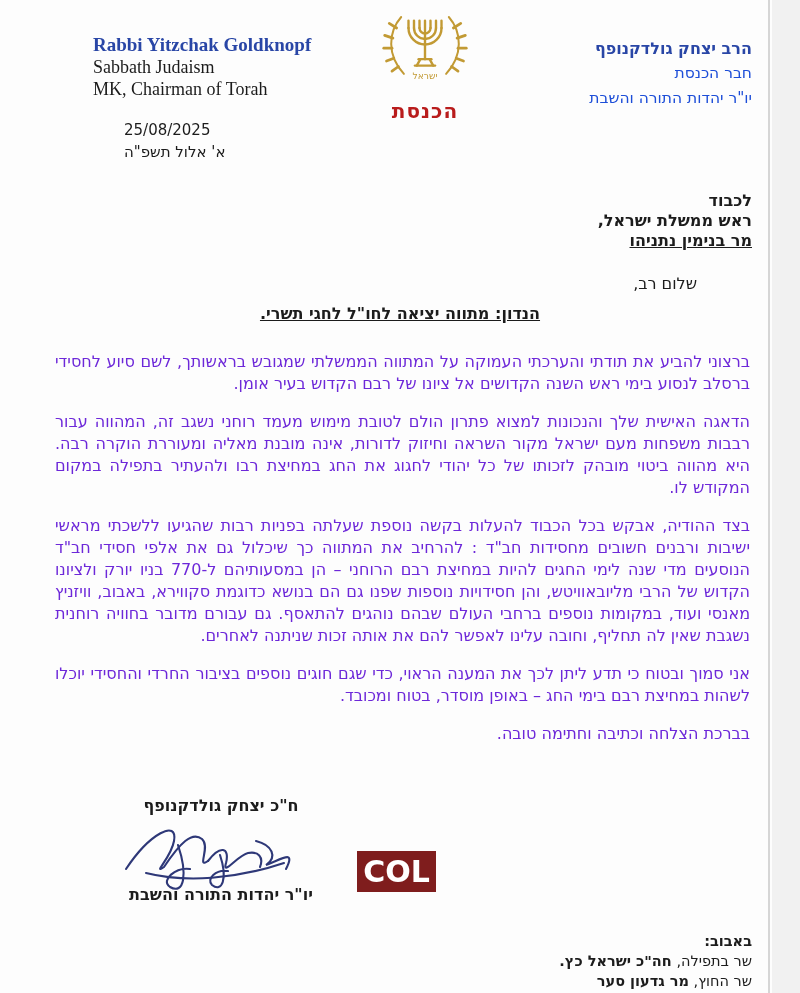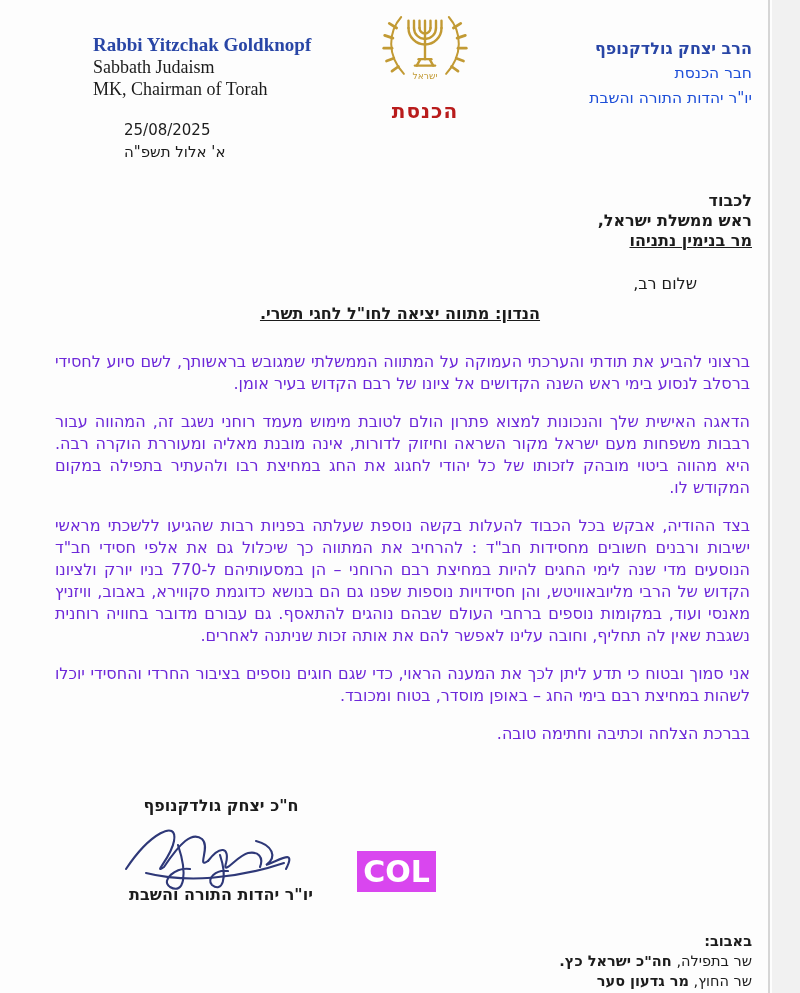--- a/index.html
+++ b/index.html
@@ -36,21 +36,21 @@
   .body-text{position:absolute;left:55px;right:50px;top:351px;direction:rtl;
              text-align:justify;font-size:16px;line-height:22px;color:#6d28d9;}
   .body-text p{margin:0 0 16px 0;}
   .closing{margin-top:0;text-align:right;}
 
   .sig-block{position:absolute;left:92px;top:796px;width:258px;text-align:center;direction:rtl;}
   .sig-name{font-size:16px;font-weight:bold;}
   .sig-svg{display:block;margin:-4px auto -12px auto;}
   .sig-title{font-size:16px;font-weight:bold;}
 
-  .watermark{position:absolute;left:357px;top:851px;width:79px;height:41px;background:#d946ef;
+  .watermark{position:absolute;left:357px;top:851px;width:79px;height:41px;background:#7f1d1d;
              display:flex;align-items:center;justify-content:center;z-index:3;}
   .watermark span{color:#fff;font-family:"DejaVu Sans",sans-serif;font-weight:bold;font-size:30px;letter-spacing:0;line-height:1;}
 
   .copies{position:absolute;right:48px;top:931px;direction:rtl;text-align:right;font-size:14.5px;line-height:20px;}
   .copies .head{font-weight:bold;}
   .copies .bold{font-weight:bold;}
 </style>
 </head>
 <body>
 

